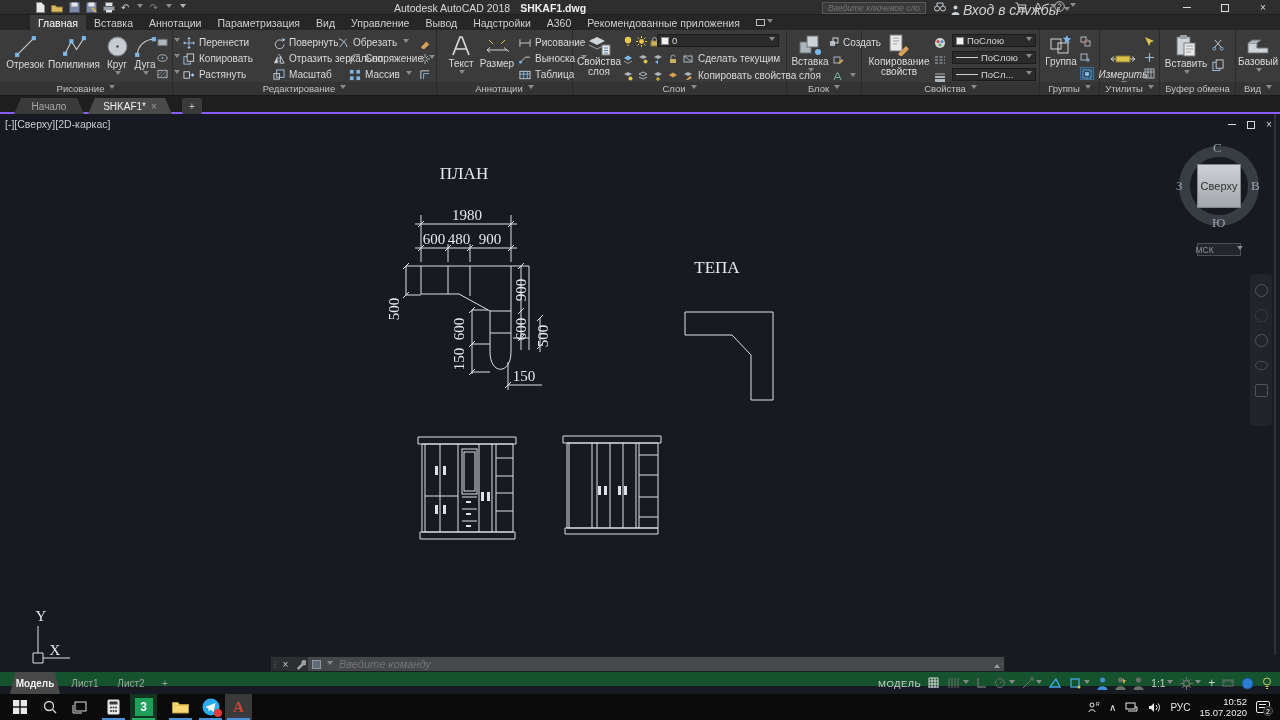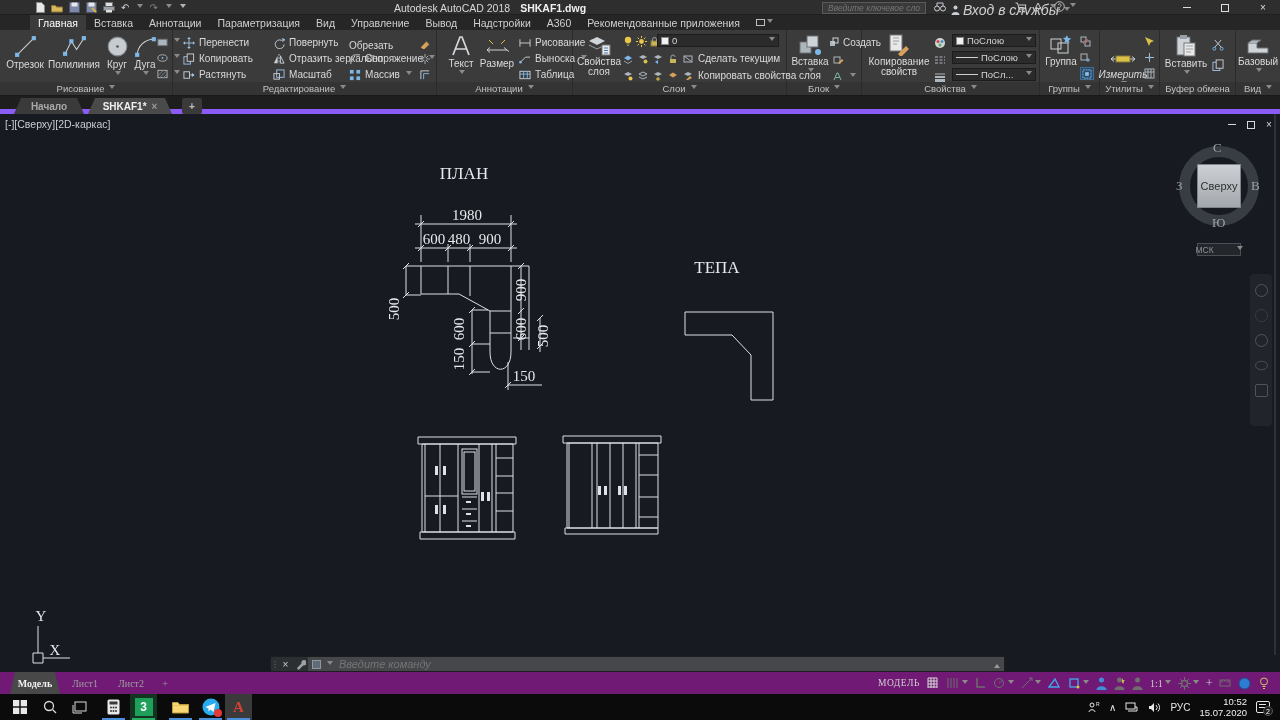--- a/index.html
+++ b/index.html
@@ -29,21 +29,21 @@
   #ribbon{position:absolute;left:0;top:30px;width:1280px;height:66px;background:#3b3b3b;border-bottom:1px solid #191919;}
   .panel{position:absolute;top:0;height:65px;border-right:1px solid #2a2a2a;}
   .ptit{position:absolute;left:0;right:0;bottom:0;height:13px;background:#343434;display:flex;align-items:center;justify-content:center;gap:3px;font-size:9.5px;color:#c2c2c2;white-space:nowrap;}
   .rbig{position:absolute;display:flex;flex-direction:column;align-items:center;gap:1px;font-size:10px;color:#dadada;text-align:center;line-height:10px;white-space:pre-line;}
   .rrow{position:absolute;display:flex;align-items:center;gap:4px;font-size:10px;color:#dadada;white-space:nowrap;height:13px;}
   .fld{display:flex;align-items:center;background:#2b2b2b;border:1px solid #1c1c1c;height:13px;font-size:9.5px;color:#d6d6d6;padding:0 3px;gap:3px;}
   .fld .sp{flex:1;}
   .sw{width:8px;height:8px;background:#f2f2f2;border:1px solid #888;}
   .lt{width:22px;border-top:1px solid #cfcfcf;}
   
-  #filetabs{position:absolute;left:0;top:96px;width:1280px;height:18px;background:#1e1e1e;border-bottom:5px solid #8b5cf6;font-weight:bold;}
+  #filetabs{position:absolute;left:0;top:96px;width:1280px;height:18px;background:#1e1e1e;border-bottom:2px solid #8b5cf6;}
   .ftab{position:absolute;top:2px;height:16px;display:flex;align-items:center;justify-content:center;gap:5px;font-size:10px;
         clip-path:polygon(7px 0,calc(100% - 7px) 0,100% 100%,0 100%);}
   
   #vplabel{position:absolute;left:5px;top:118px;font-size:10.5px;color:#c8cdd2;}
   #dwgbtns{position:absolute;left:1228px;top:119px;display:flex;gap:11px;color:#d5d9dd;font-size:10px;align-items:center;}
   
   #vcube-ring{position:absolute;left:1179px;top:146px;width:80px;height:80px;border-radius:50%;border:11px solid rgba(125,133,143,0.33);}
   #vcube-face{position:absolute;left:1197px;top:164px;width:44px;height:44px;background:linear-gradient(#cdd0d4,#a2a7ad);
               border:1px solid #7e848b;display:flex;align-items:center;justify-content:center;font-size:11px;color:#2f2f2f;}
   .vlab{position:absolute;font-size:13px;color:#9aa2ac;font-family:"Liberation Serif",serif;}
@@ -55,21 +55,21 @@
   .navi{width:13px;height:13px;border:1.5px solid #59606a;border-radius:50%;opacity:.8;}
   .navi.sq{border-radius:2px;}
   
   #cmdbar{position:absolute;left:270px;top:656px;width:735px;height:16px;display:flex;align-items:center;background:#2c2f31;border:1px solid #1b1d1f;}
   #cmdgrip{width:7px;color:#787878;font-size:8px;line-height:5px;text-align:center;}
   .cmdbtn{width:15px;display:flex;align-items:center;justify-content:center;color:#c9c9c9;font-size:10px;}
   #cmdinput{flex:1;height:14px;background:#45474a;display:flex;align-items:center;padding:0 4px;gap:4px;}
   #cmdinput input{flex:1;background:transparent;border:none;outline:none;font-style:italic;font-size:11px;color:#9da3a8;font-family:"Liberation Sans",sans-serif;}
   .uar{display:inline-block;width:0;height:0;border:3px solid transparent;border-bottom:4px solid #9a9a9a;}
   
-  #bottombar{position:absolute;left:0;top:672px;width:1280px;height:22px;background:#701a75;font-family:Liberation Serif, serif;}
+  #bottombar{position:absolute;left:0;top:672px;width:1280px;height:14px;background:#14532d;}
   .ltab{position:absolute;top:0;height:22px;display:flex;align-items:center;justify-content:center;font-size:10px;color:#9f9f9f;
         clip-path:polygon(5px 0,calc(100% - 5px) 0,100% 100%,0 100%);}
   #statusrow{position:absolute;left:878px;top:0;height:22px;display:flex;align-items:center;gap:7px;}
   .sico{display:flex;align-items:center;}
   
   #taskbar{position:absolute;left:0;top:694px;width:1280px;height:26px;background:#0b0b0b;}
   .ttile{position:absolute;top:0;width:27px;height:26px;display:flex;align-items:center;justify-content:center;}
   .tline{position:absolute;bottom:0;left:2px;right:2px;height:2px;background:#4a90d9;}
   #tray{position:absolute;right:10px;top:0;height:26px;display:flex;align-items:center;gap:9px;color:#e8e8e8;}
   #clock{font-size:9.5px;line-height:11px;text-align:right;color:#f0f0f0;}
@@ -399,21 +399,21 @@
           </svg>
           <span>Отразить зеркально</span>
         </div>
       <div class="rrow" style="left:100px;top:38px;">
           <svg width="12" height="12" viewBox="0 0 13 13">
             <rect x="1" y="5" width="6" height="6" fill="none" stroke="#ccd1d6"></rect>
             <rect x="4" y="1" width="8" height="8" fill="none" stroke="#9fc3e8"></rect>
           </svg>
           <span>Масштаб</span>
         </div>
-      <div class="rrow" style="left:176px;top:6px;flex-direction:column;">
+      <div class="rrow" style="left:164px;top:6px;">
           <svg width="12" height="12" viewBox="0 0 13 13">
             <path d="M2 2c6 2 8 6 9 9" fill="none" stroke="#ccd1d6"></path>
             <path d="M10 2L3 11" stroke="#9fc3e8"></path>
           </svg>
           <span>Обрезать</span>
           <span class="dar dim"></span>
         </div>
       <div class="rrow" style="left:176px;top:22px;">
           <svg width="12" height="12" viewBox="0 0 13 13">
             <path d="M2 12V7a5 5 0 0 1 5-5h5" fill="none" stroke="#ccd1d6"></path>

